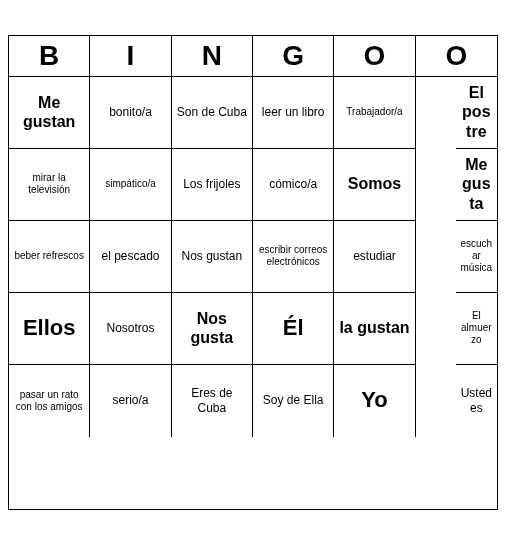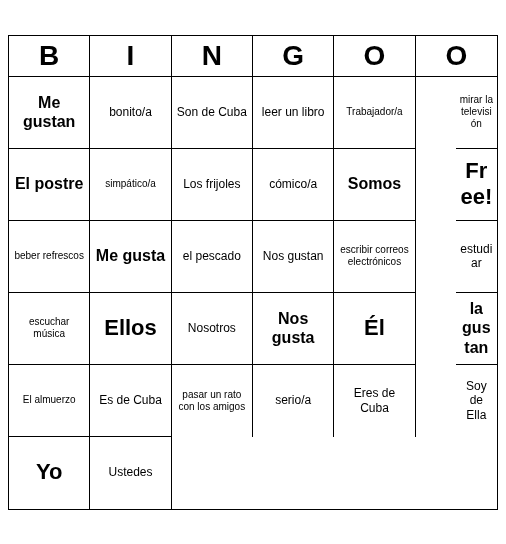--- a/index.html
+++ b/index.html
@@ -93,46 +93,43 @@
       </div>
       <div class="bingo-cell">
         <span>Son de Cuba</span>
       </div>
       <div class="bingo-cell">
         <span>leer un libro</span>
       </div>
       <div class="bingo-cell cell-small">
         <span>Trabajador/a</span>
       </div>
+      <div class="bingo-cell cell-medium">
+        <span>El postre</span>
+      </div>
       <div class="bingo-cell cell-small">
         <span>mirar la televisión</span>
-      </div>
-      <div class="bingo-cell cell-medium">
-        <span>El postre</span>
       </div>
       <div class="bingo-cell cell-small">
         <span>simpático/a</span>
       </div>
       <div class="bingo-cell">
         <span>Los frijoles</span>
       </div>
       <div class="bingo-cell">
         <span>cómico/a</span>
       </div>
       <div class="bingo-cell cell-medium">
         <span>Somos</span>
       </div>
-      <div class="bingo-cell cell-large">
-        <span>Free!</span>
+      <div class="bingo-cell cell-medium">
+        <span>Me gusta</span>
       </div>
       <div class="bingo-cell cell-small">
         <span>beber refrescos</span>
-      </div>
-      <div class="bingo-cell cell-medium">
-        <span>Me gusta</span>
       </div>
       <div class="bingo-cell">
         <span>el pescado</span>
       </div>
       <div class="bingo-cell">
         <span>Nos gustan</span>
       </div>
       <div class="bingo-cell cell-small">
         <span>escribir correos electrónicos</span>
       </div>
@@ -153,23 +150,20 @@
       </div>
       <div class="bingo-cell cell-large">
         <span>Él</span>
       </div>
       <div class="bingo-cell cell-medium">
         <span>la gustan</span>
       </div>
       <div class="bingo-cell cell-small">
         <span>El almuerzo</span>
       </div>
-      <div class="bingo-cell">
-        <span>Es de Cuba</span>
-      </div>
       <div class="bingo-cell cell-small">
         <span>pasar un rato con los amigos</span>
       </div>
       <div class="bingo-cell">
         <span>serio/a</span>
       </div>
       <div class="bingo-cell">
         <span>Eres de Cuba</span>
       </div>
       <div class="bingo-cell">

